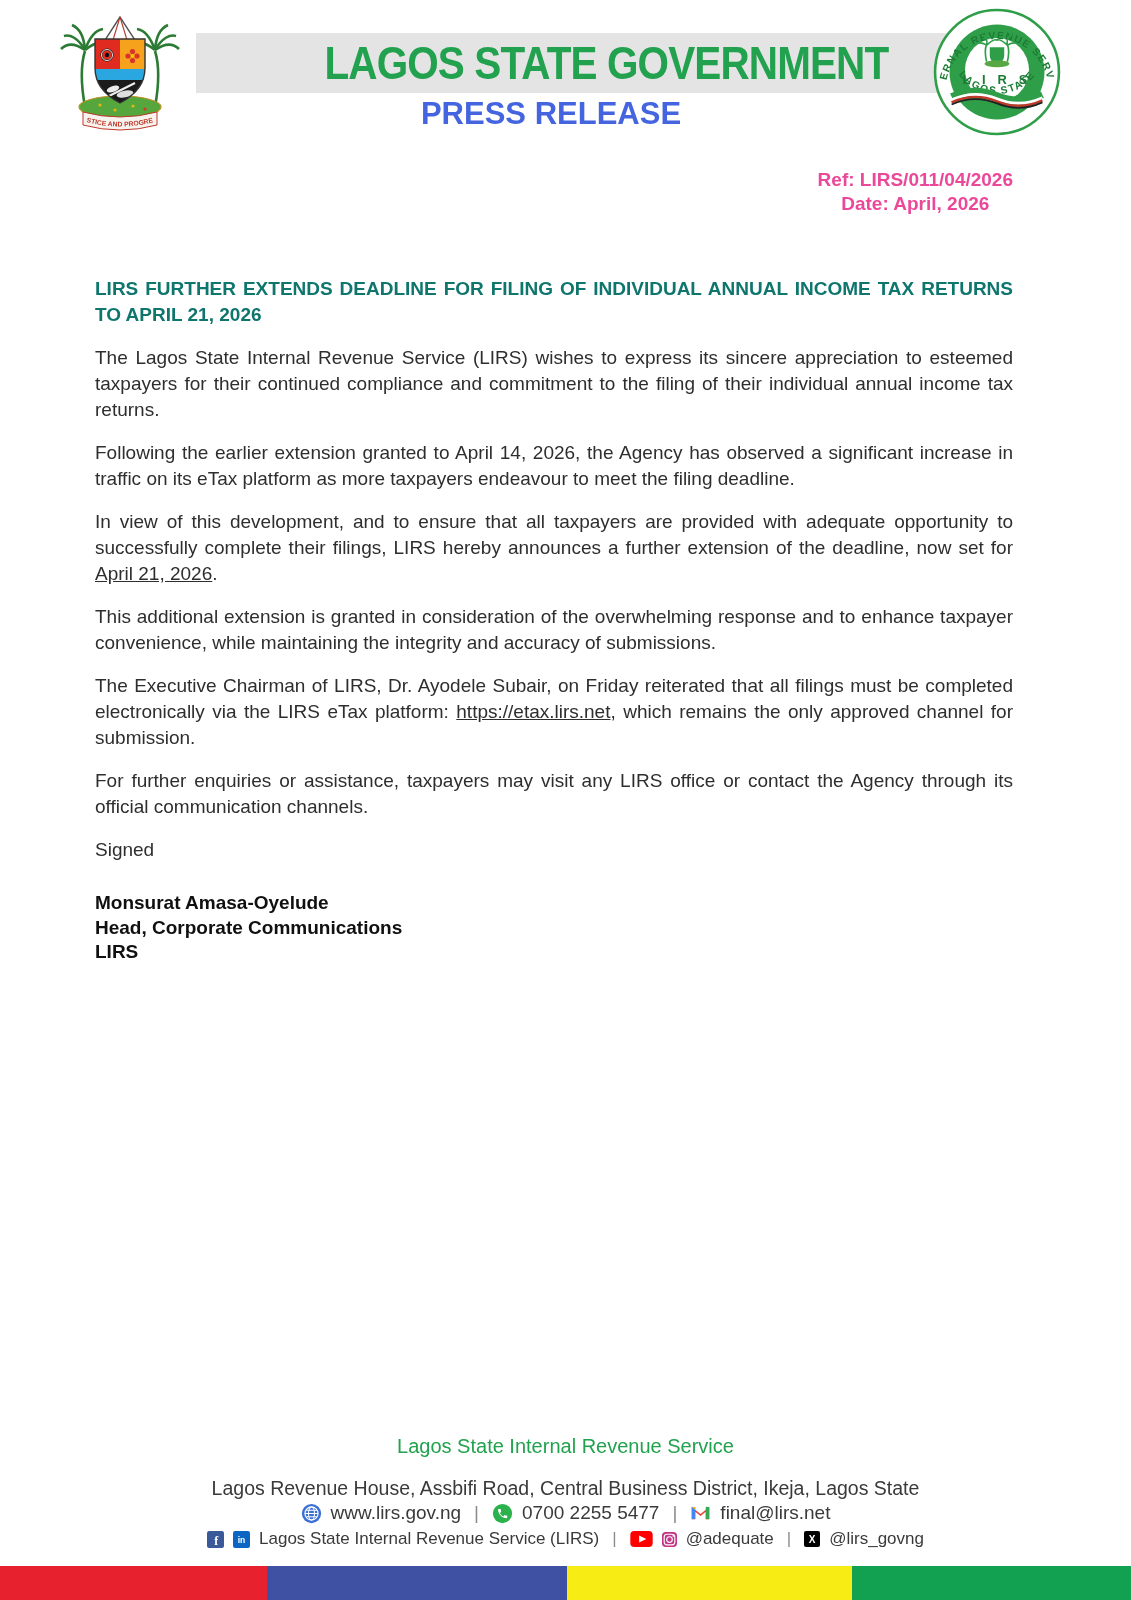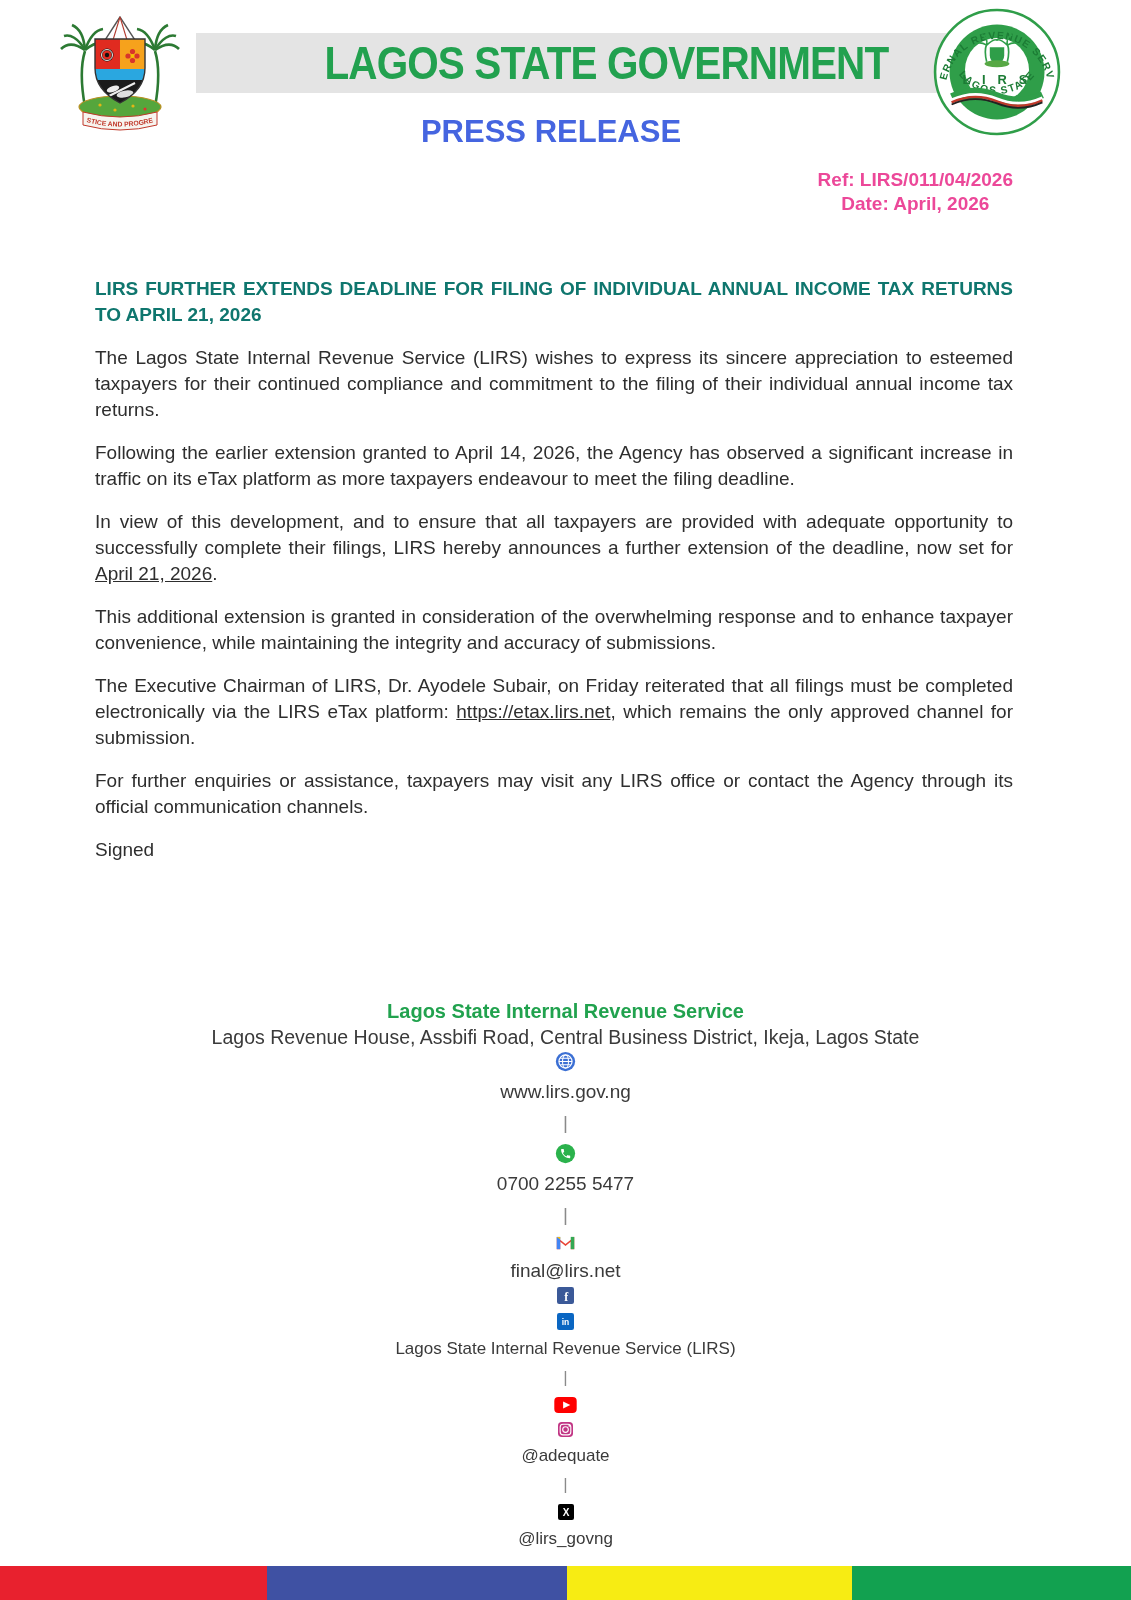--- a/index.html
+++ b/index.html
@@ -15,46 +15,46 @@
   .banner {
     position:absolute; left:196px; top:33px; width:820px; height:60px;
     background:#e4e4e4; display:flex; align-items:center; justify-content:center;
   }
   .banner-text {
     font-size:46px; font-weight:bold; color:#22a14f; white-space:nowrap;
     transform:scaleX(.88); letter-spacing:-1px;
   }
   .lirs-logo { position:absolute; left:933px; top:8px; width:128px; height:128px; }
   .press-release {
-    position:absolute; left:196px; top:114px; width:710px; text-align:center;
+    position:absolute; left:196px; top:96px; width:710px; text-align:center;
     font-size:31px; font-weight:bold; color:#4565e0; letter-spacing:0px;
   }
   .ref-block {
     position:absolute; top:168px; right:118px; text-align:center;
     font-weight:bold; font-size:19px; line-height:24px; color:#ec4899;
   }
 
   
   .body-text {
     position:absolute; left:95px; top:276px; width:918px;
     font-size:19px; line-height:26px; color:#2e2e2e;
   }
   .body-text p { margin:0 0 17px; text-align:justify; }
   .doc-title { font-weight:bold; color:#0f766e; }
   .u { text-decoration:underline; color:inherit; }
   .signed-line { margin-bottom:28px !important; text-align:left !important; }
   .sig div { font-weight:bold; color:#101010; line-height:24.5px; }
 
   
   .footer { position:absolute; left:0; right:0; bottom:0; text-align:center; }
-  .f-org   { font-size:20px; font-weight:bold; color:#21a24e; margin-bottom:3px; }
+  .f-org   { font-size:20px; font-weight:normal; color:#21a24e; margin-bottom:19px; }
   .f-address { font-size:19.5px; color:#3a3a3a; margin-bottom:2px; }
   .f-row {
     display:flex; justify-content:center; align-items:center;
-    color:#3a3a3a; gap:9px;flex-direction:column;
+    color:#3a3a3a; gap:9px;
   }
   .f-contact { font-size:19px; margin-bottom:5px; }
   .f-social  { font-size:17px; margin-bottom:17px; }
   .sep { color:#8a8a8a; padding:0 4px; }
   .ic { display:inline-flex; align-items:center; }
   .ic svg { display:block; }
   .stripes { display:flex; width:100%; height:34px; }
   .stripe { height:100%; }
   .stripe:nth-child(1){ width:23.6%; }
   .stripe:nth-child(2){ width:26.5%; }
@@ -177,20 +177,25 @@
 
     <p>This additional extension is granted in consideration of the overwhelming response and to enhance taxpayer convenience, while maintaining the integrity and accuracy of submissions.</p>
 
 
     <p><span>The Executive Chairman of LIRS, Dr. Ayodele Subair, on Friday reiterated that all filings must be completed electronically via the LIRS eTax platform: </span><a class="u" href="#">https://etax.lirs.net</a><span>, which remains the only approved channel for submission.</span></p>
 
     <p>For further enquiries or assistance, taxpayers may visit any LIRS office or contact the Agency through its official communication channels.</p>
 
     <p class="signed-line">Signed</p>
 
+    <div class="sig">
+      <div>Monsurat Amasa-Oyelude</div>
+      <div>Head, Corporate Communications</div>
+      <div>LIRS</div>
+    </div>
   </div>
 
   <div class="footer">
     <div class="f-org">Lagos State Internal Revenue Service</div>
     <div class="f-address">Lagos Revenue House, Assbifi Road, Central Business District, Ikeja, Lagos State</div>
 
     <div class="f-row f-contact">
       <span class="ic">
         <svg width="21" height="21" viewBox="0 0 24 24">
             <circle cx="12" cy="12" r="11" fill="#3b6fd4"></circle>

